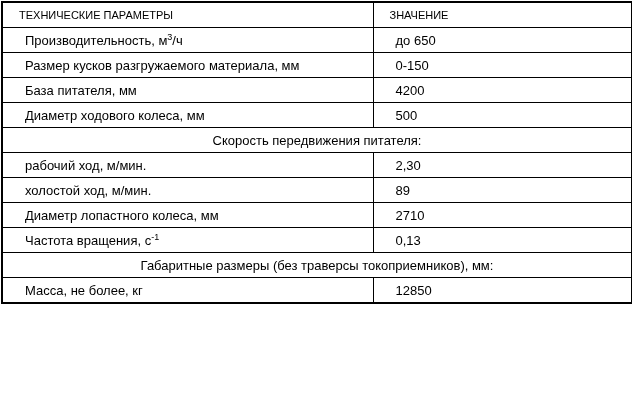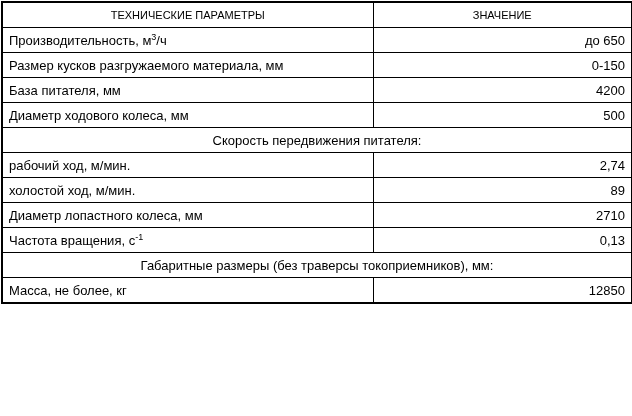--- a/index.html
+++ b/index.html
@@ -21,30 +21,30 @@
   .specs-table th,
   .specs-table td {
     border: 1px solid #000000;
     font-weight: normal;
     overflow: hidden;
     white-space: nowrap;
   }
   .specs-table th {
     height: 24px;
     font-size: 11px;
-    text-align: center;
-    padding: 0 4px;
+    text-align: left;
+    padding: 0 16px;
   }
   .specs-table td {
     height: 24px;
     font-size: 13px;
-    padding: 0 6px;
+    padding: 0 22px;
   }
   .specs-table td.label { text-align: left; }
-  .specs-table td.value { text-align: right; }
+  .specs-table td.value { text-align: left; }
   .specs-table td.fullwidth { text-align: center; }
   .specs-table td.multiline {
     height: 66px;
     vertical-align: middle;
     padding-top: 2px;
     padding-bottom: 2px;
   }
   .specs-table td.multiline div {
     line-height: 21px;
   }
@@ -82,21 +82,21 @@
     </tr>
     <tr>
       <td class="label">Диаметр ходового колеса, мм</td>
       <td class="value">500</td>
     </tr>
     <tr>
       <td class="fullwidth" colspan="2">Скорость передвижения питателя:</td>
     </tr>
     <tr>
       <td class="label">рабочий ход, м/мин.</td>
-      <td class="value">2,74</td>
+      <td class="value">2,30</td>
     </tr>
     <tr>
       <td class="label">холостой ход, м/мин.</td>
       <td class="value">89</td>
     </tr>
     <tr>
       <td class="label">Диаметр лопастного колеса, мм</td>
       <td class="value">2710</td>
     </tr>
     <tr>

